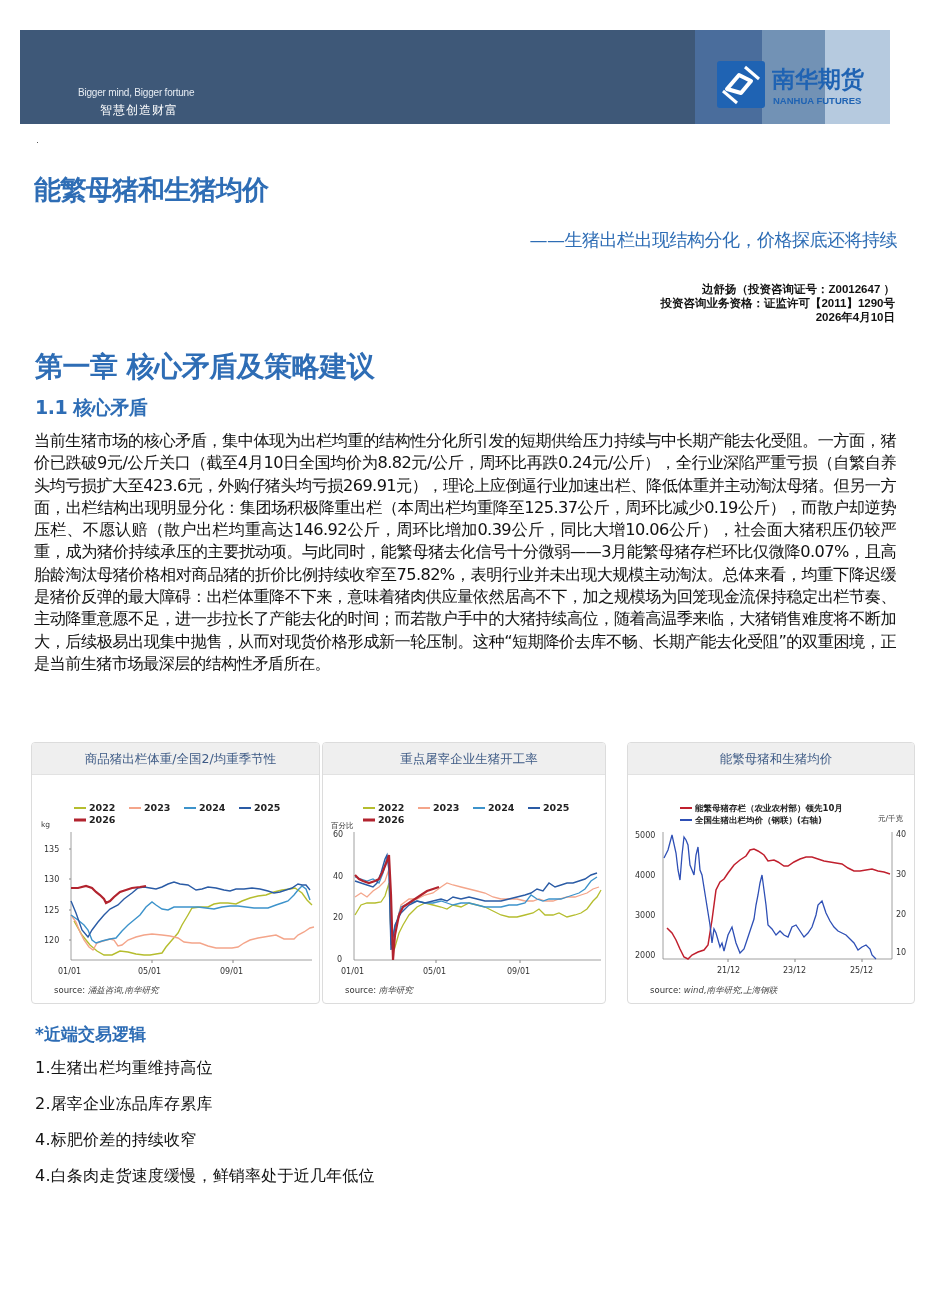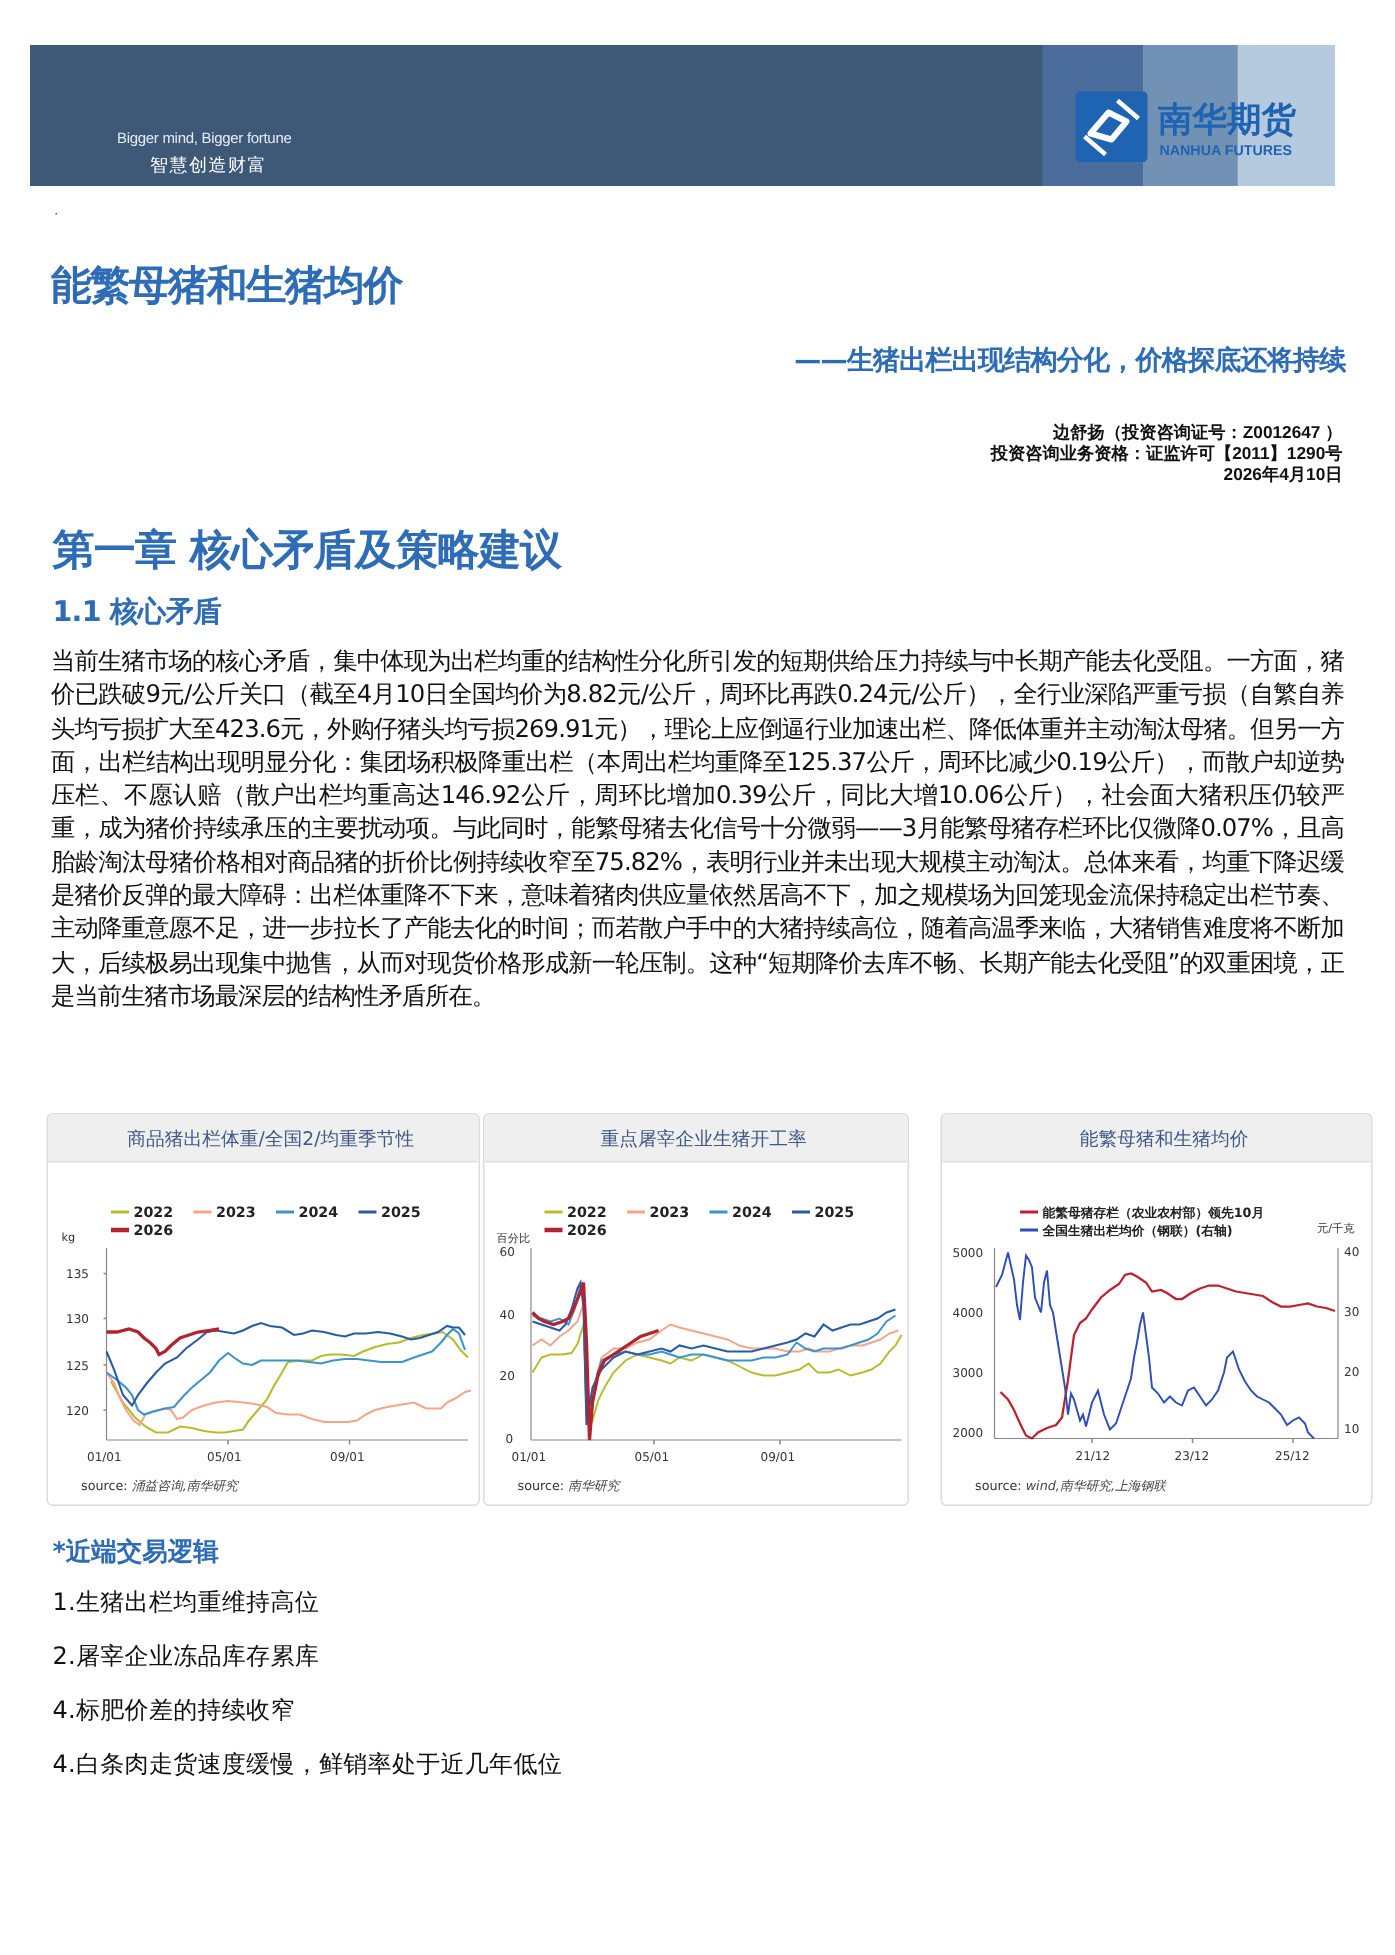--- a/index.html
+++ b/index.html
@@ -9,21 +9,21 @@
   .band2 { position:absolute; left:742px; top:0; width:63px; height:105px; background:#7292b5; }
   .band3 { position:absolute; left:805px; top:0; width:65px; height:105px; background:#b6cadf; }
   .slogan-en { position:absolute; left:58px; top:57px; font-family:"Liberation Sans", sans-serif; font-size:10px; color:#e6ecf3; letter-spacing:-0.2px; }
   .slogan-cn { position:absolute; left:80px; top:72px; font-size:12px; color:#ffffff; letter-spacing:1px; }
   .logo { position:absolute; left:697px; top:31px; width:48px; height:47px; background:#1f63b3; border-radius:3px; }
   .logo svg { position:absolute; left:0; top:0; }
   .logo-cn { position:absolute; left:752px; top:34px; font-size:23px; font-weight:bold; color:#1f63b3; letter-spacing:0px; }
   .logo-en { position:absolute; left:753px; top:65px; font-family:"Liberation Sans", sans-serif; font-size:9.5px; font-weight:bold; color:#1f63b3; }
   .dot { position:absolute; left:37px; top:142px; width:1px; height:1px; background:#555; }
   .title { position:absolute; left:34px; top:172px; font-size:27px; font-weight:bold; color:#2e6db5; letter-spacing:-1px; }
-  .subtitle { position:absolute; right:33px; top:228px; font-size:18px; font-weight:bold; color:#2e6db5; letter-spacing:-0.5px; }
+  .subtitle { position:absolute; right:33px; top:228px; font-size:18px; font-weight:normal; color:#2e6db5; letter-spacing:-0.5px; }
   .author { position:absolute; right:35px; top:282px; text-align:right; font-family:"Liberation Sans", sans-serif; font-size:11.5px; font-weight:bold; color:#111; line-height:14px; }
   .chapter { position:absolute; left:35px; top:348px; font-size:28px; font-weight:bold; color:#2e6db5; letter-spacing:-0.5px; }
   .section { position:absolute; left:35px; top:395px; font-size:19px; font-weight:bold; color:#2e6db5; letter-spacing:-0.5px; }
   .para { position:absolute; left:34px; top:430px; width:862px; font-size:16.2px; line-height:22.3px; color:#111; letter-spacing:-0.6px; text-align:justify; }
   .chart-panel { position:absolute; top:742px; height:260px; border:1px solid #dcdcdc; border-radius:4px; background:#fff; overflow:hidden;text-align:center; }
   .chart-head { height:31px; background:#efefef; border-bottom:1px solid #e2e2e2; font-size:12.5px; color:#3d5a85; line-height:31px; padding-left:10px; }
   .chart-panel svg { position:absolute; left:0; top:32px; }
   .chart-source { position:absolute; left:22px; bottom:6px; font-size:8.5px; color:#333; }
   .chart-source i { font-style:italic; color:#444;margin-top:37px; }
   .logic-title { position:absolute; left:35px; top:1023px; font-size:17px; font-weight:bold; color:#2e6db5; }

